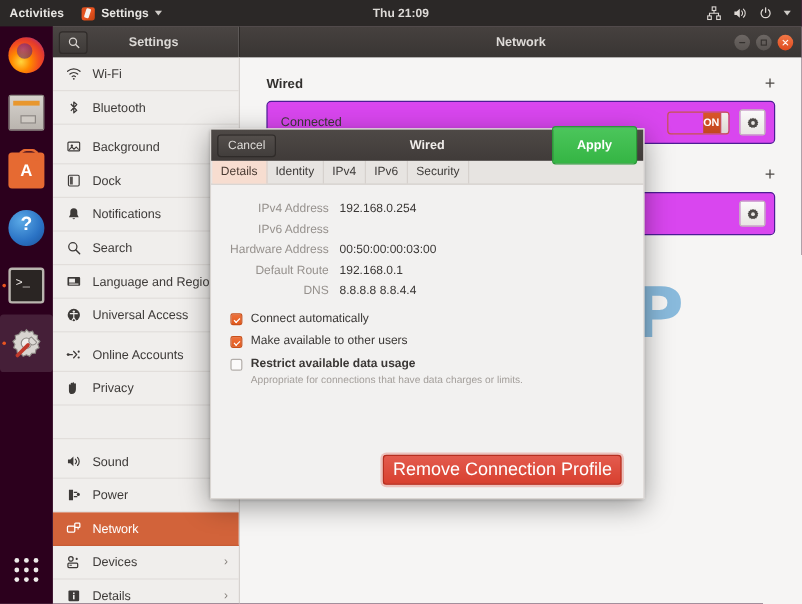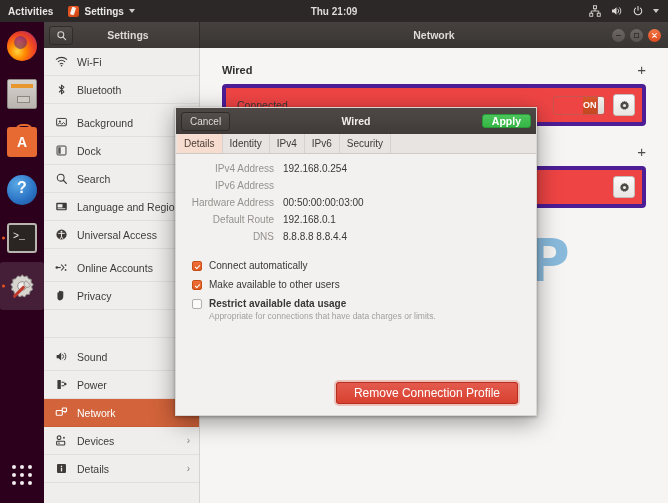--- a/index.html
+++ b/index.html
@@ -113,21 +113,21 @@
   .side-item .s-ico { width:14px;height:14px;display:flex;align-items:center;justify-content:center;flex:0 0 14px; }
   .side-item .s-lbl { flex:1; }
   .side-item .s-chev { color:#86807c; font-size:10px; }
   .side-gap { height:5px; }
 
   
   #main { flex:1; background:#f6f5f4; position:relative; padding:14px 22px 0 22px; overflow:hidden; }
   .sec-head { display:flex; align-items:center; margin-bottom:7px; }
   .sec-title { font-size:11px; font-weight:bold; color:#32302e; }
   .sec-plus { margin-left:auto; font-size:15px; color:#4e4a47; line-height:1; }
-  .conn-card { border:4px solid #4c1d95; border-radius:4px; background:#ef4444; }
+  .conn-card { border:1px solid #4c1d95; border-radius:4px; background:#d946ef; }
   .conn-row { display:flex; align-items:center; height:34px; padding:0 7px 0 11px; gap:8px; }
   .conn-lbl { font-size:10.5px; color:#3a3735; flex:1; }
   .toggle { width:52px;height:19px;border-radius:3px;border:1px solid #c6554f; display:flex; overflow:hidden;padding-left:29px; }
   .toggle .on { flex:1; background: linear-gradient(#d9552b,#c2471f); color:#fff; font-size:9px; font-weight:bold; display:flex;align-items:center;justify-content:center; }
   .toggle .knob { width:24px; background: linear-gradient(#f2efec,#ddd8d3); border-left:1px solid #c6554f; }
   .gearbtn {
     width:22px;height:22px;border-radius:3px;
     background:linear-gradient(#fbfafa,#e9e6e3); border:1px solid #c4bfbb;
     display:flex;align-items:center;justify-content:center;
   }
@@ -154,48 +154,48 @@
     height:26px; flex:0 0 26px; background: linear-gradient(#4e4946,#403b39);
     display:flex; align-items:center; padding:0 5px; position:relative;
   }
   .dlg-cancel {
     height:19px; padding:0 8px; border-radius:3px; font-size:10px; color:#dedbd8;
     background: linear-gradient(#534e4b,#423e3c); border:1px solid #2f2b29;
     display:flex;align-items:center;
   }
   .dlg-title { position:absolute;left:0;right:0;text-align:center;color:#f0edea;font-size:10.5px;font-weight:bold; }
   .dlg-apply {
-    margin-left:auto; height:14px; padding:0 9px; border-radius:3px;
+    margin-left:auto; height:32px; padding:0 20px; border-radius:3px;
     background: linear-gradient(#4cc65c,#35b544); border:1px solid #2a9a38;
     color:#fff; font-size:10.5px; font-weight:bold; display:flex;align-items:center; z-index:2;
   }
   #tabbar {
     height:20px; flex:0 0 20px; background:#e7e4e1; border-bottom:1px solid #cfcac6;
     display:flex; align-items:stretch; padding-left:1px;
   }
   .tab {
     padding:0 7px; display:flex;align-items:center; font-size:10px; color:#3d3a38;
     border-right:1px solid #d6d1cd;
   }
   .tab.active { background:#f7ddd0; color:#4a3b33; }
   #dlgbody { flex:1; background:#f2f1f0; padding:9px 0 0 0; position:relative; }
-  .det-row { display:flex; align-items:flex-start; height:17px; font-size:10px; }
+  .det-row { display:flex; align-items:flex-end; height:17px; font-size:10px; }
   .det-lbl { width:107px; text-align:right; color:#96918d; padding-right:9px; }
   .det-val { color:#3a3735; }
   .chk-list { margin-top:12px; padding-left:16px; }
   .chk-row { display:flex; align-items:flex-start; gap:7px; margin-bottom:8px; }
   .cbox { width:10px;height:10px;border-radius:2px;flex:0 0 10px;margin-top:1px; }
   .cbox.on { background: linear-gradient(#ef7039,#e15a1e); border:1px solid #c94f19; position:relative; }
   .cbox.on::after{content:'';position:absolute;left:2px;top:3px;width:4px;height:2px;border-left:1.6px solid #fff;border-bottom:1.6px solid #fff;transform:rotate(-45deg);}
   .cbox.off { background:#fbfafa; border:1px solid #b3aeaa; }
   .chk-lbl { font-size:10px; color:#3a3735; line-height:11px; }
   .chk-sub { font-size:8.5px; color:#a39e9a; margin-top:2px; }
   .rm-wrap { position:absolute; right:18px; bottom:14px; }
   .rm-btn {
-    padding:3px 17px; border-radius:3px; font-size:12px; color:#fff;
+    padding:3px 7px; border-radius:3px; font-size:15px; color:#fff;
     background: linear-gradient(#e35b4e,#d8402f); border:1px solid #b52f20;
     box-shadow: 0 0 0 2px rgba(221,70,55,0.28);
   }
 </style>
 </head>
 <body>
 
 <div id="screen">
 
   <div id="topbar">
@@ -343,20 +343,29 @@
         <div class="side-item">
           <span class="s-ico">
             <svg width="13" height="13" viewBox="0 0 16 16">
                 <rect x="2.5" y="2.5" width="11" height="11" rx="1.2" fill="none" stroke="#3d3a38" stroke-width="1.2"></rect>
                 <rect x="4" y="4" width="3" height="8" fill="#3d3a38" opacity=".85"></rect>
               </svg>
           </span>
           <span class="s-lbl">Dock</span>
         </div>
 
+        <div class="side-item">
+          <span class="s-ico">
+            <svg width="13" height="13" viewBox="0 0 16 16">
+                <path d="M8 2a3.6 3.6 0 00-3.6 3.6v2.6L3 11h10l-1.4-2.8V5.6A3.6 3.6 0 008 2z" fill="#3d3a38"></path>
+                <path d="M6.6 12.2a1.5 1.5 0 002.8 0" fill="#3d3a38"></path>
+              </svg>
+          </span>
+          <span class="s-lbl">Notifications</span>
+        </div>
 
         <div class="side-item">
           <span class="s-ico">
             <svg width="13" height="13" viewBox="0 0 16 16">
                 <circle cx="7" cy="7" r="4.2" fill="none" stroke="#3d3a38" stroke-width="1.3"></circle>
                 <path d="M10.2 10.2L14 14" stroke="#3d3a38" stroke-width="1.5" stroke-linecap="round"></path>
               </svg>
           </span>
           <span class="s-lbl">Search</span>
         </div>

